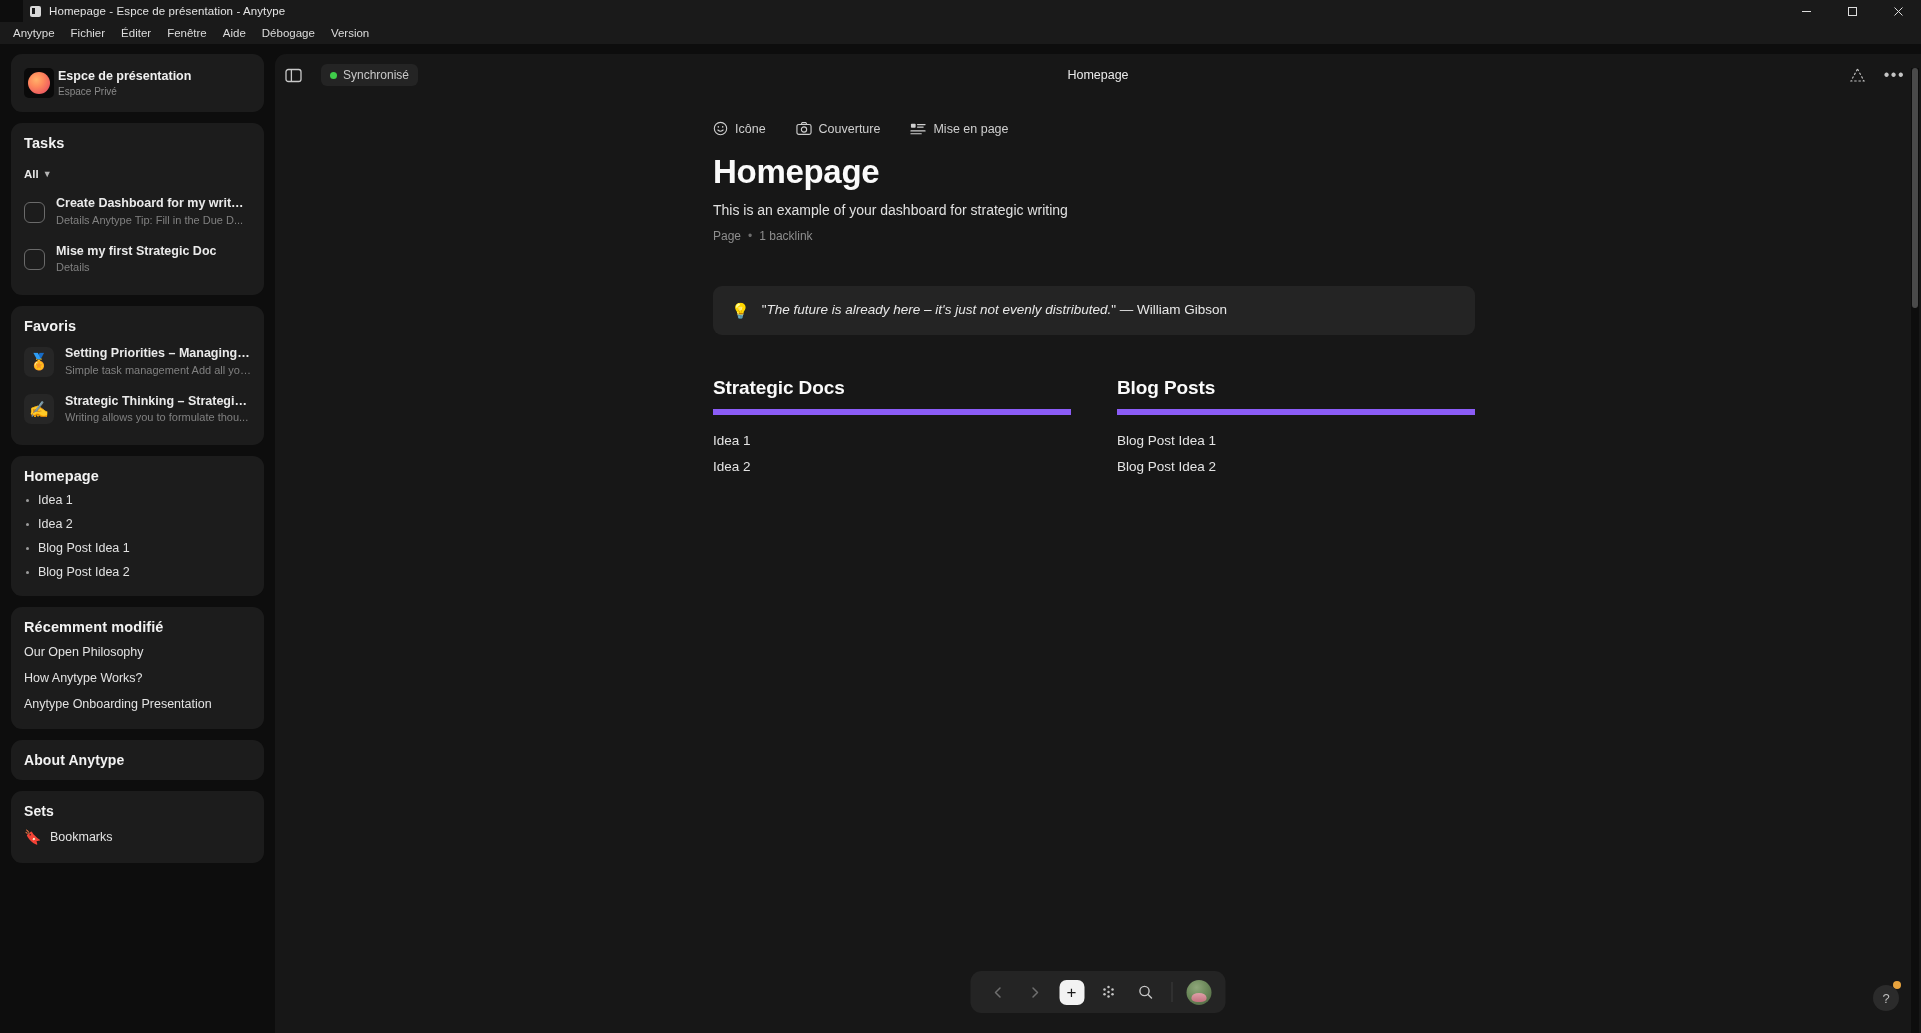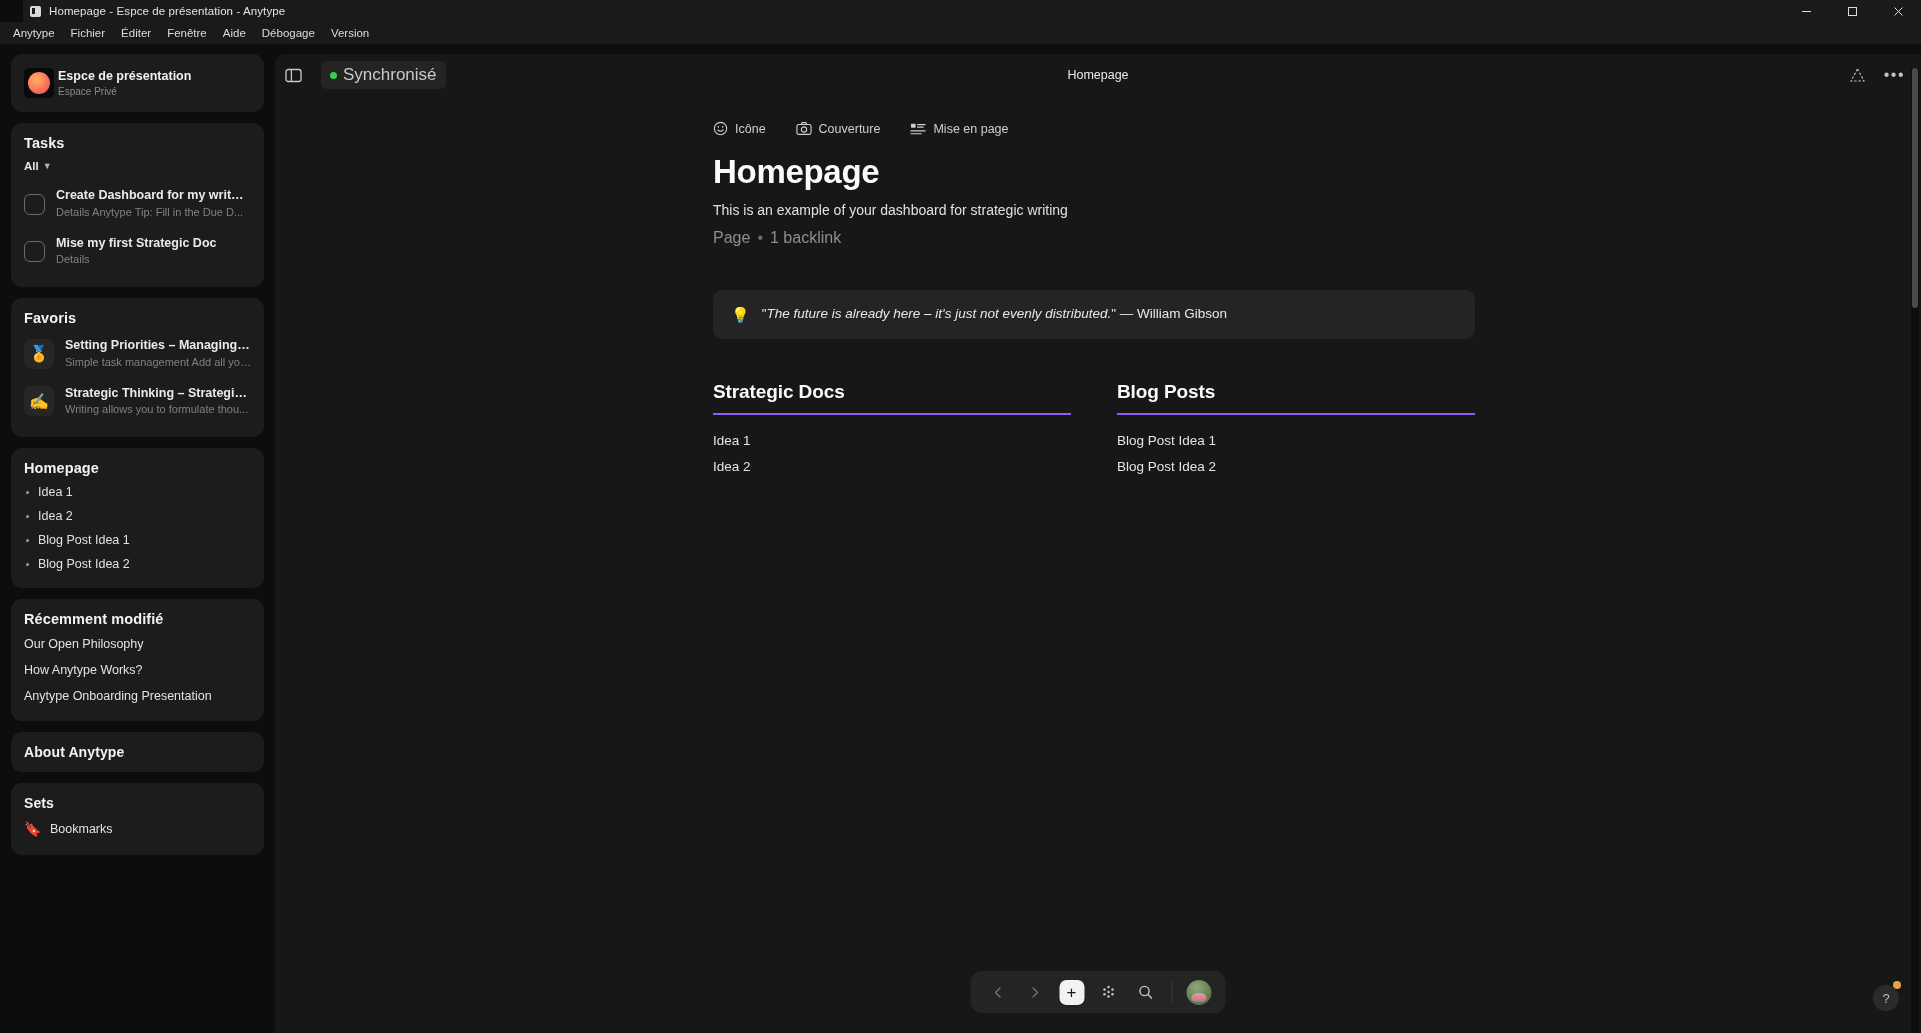--- a/index.html
+++ b/index.html
@@ -81,21 +81,21 @@
   .space-avatar .orb {
     width: 22px; height: 22px; border-radius: 50%;
     background: radial-gradient(circle at 38% 35%, #ffb26b 0%, #ff8a5c 35%, #f0625f 70%, #e35570 100%);
   }
   .space-name { font-size: 12.5px; font-weight: bold; color: #f0f0f0; line-height: 1.35; }
   .space-sub { font-size: 10px; color: #8a8a8a; line-height: 1.35; }
 
   .card-title { font-size: 14.5px; font-weight: bold; color: #f2f2f2; margin-bottom: 4px; letter-spacing: 0.1px; }
   .card-title.sm { font-size: 14px; }
 
-  .filter-row { display: flex; align-items: center; gap: 4px; margin: 9px 0 8px 0; }
+  .filter-row { display: flex; align-items: center; gap: 4px; margin: 17px 0 8px 0; }
   .filter-label { font-size: 11.5px; font-weight: bold; color: #e6e6e6; }
   .chev { color: #b5b5b5; font-size: 9px; line-height: 1; }
 
   .task-row { display: flex; align-items: center; gap: 11px; padding: 7px 0; }
   .task-check {
     width: 21px; height: 21px; border-radius: 6px;
     border: 1.4px solid #6a6a6a; flex: none;
   }
   .task-text { overflow: hidden; }
   .task-title {
@@ -153,21 +153,21 @@
     width: 28px; height: 28px; border-radius: 6px;
     display: flex; align-items: center; justify-content: center;
     flex: none;
   }
   .sync-pill {
     display: inline-flex; align-items: center; gap: 6px;
     background: #242424; border-radius: 6px;
     padding: 4px 9px; margin-left: 14px;
   }
   .sync-dot { width: 7px; height: 7px; border-radius: 50%; background: #3fcc4a; flex: none; }
-  .sync-text { font-size: 17px; color: #c9c9c9; }
+  .sync-text { font-size: 12px; color: #c9c9c9; }
   .main-doc-title {
     position: absolute; left: 0; right: 0;
     text-align: center; font-size: 12.5px; color: #eaeaea;
     pointer-events: none;
   }
   .topbar-right {
     position: absolute; right: 16px; display: flex;
     align-items: center; gap: 18px;
   }
   .tb-ricon { color: #c4c4c4; display: flex; align-items: center; }
@@ -183,38 +183,38 @@
   .doc-controls { display: flex; gap: 30px; margin-top: 25px; margin-bottom: 16px; }
   .ctrl { display: flex; align-items: center; gap: 7px; }
   .ctrl-label { font-size: 12.5px; color: #cfcfcf; }
   .ctrl svg { display: block; }
 
   .doc-title {
     font-size: 33px; font-weight: bold; color: #fafafa;
     letter-spacing: -0.3px; line-height: 1.2; margin-bottom: 9px;
   }
   .doc-desc { font-size: 14px; color: #e0e0e0; margin-bottom: 9px; line-height: 1.4; }
-  .doc-meta { font-size: 16px; color: #8e8e8e; display: flex; align-items: center; gap: 7px; }
+  .doc-meta { font-size: 12px; color: #8e8e8e; display: flex; align-items: center; gap: 7px; }
   .meta-sep { color: #6d6d6d; }
 
   .callout {
     background: #242424; border-radius: 9px;
     display: flex; align-items: center; gap: 12px;
     padding: 15px 18px; margin-top: 43px;
   }
   .callout-icon { font-size: 15px; flex: none; }
   .callout-text { font-size: 13.5px; color: #e8e8e8; line-height: 1.4; }
   .callout-text i { font-style: italic; }
 
   .columns { display: flex; gap: 46px; margin-top: 42px; }
   .column { flex: 1; }
   .col-head {
     font-size: 19px; font-weight: bold; color: #fafafa;
     letter-spacing: -0.1px; padding-bottom: 10px;
-    border-bottom: 2px solid #8b5cf6; margin-bottom: 13px;
+    border-bottom: 6px solid #8b5cf6; margin-bottom: 13px;
   }
   .col-link {
     font-size: 13.5px; color: #e4e4e4;
     padding: 3px 0; line-height: 1.5;
   }
 
   
   .floatbar {
     position: absolute; bottom: 20px; left: 50%;
     transform: translateX(-50%);

